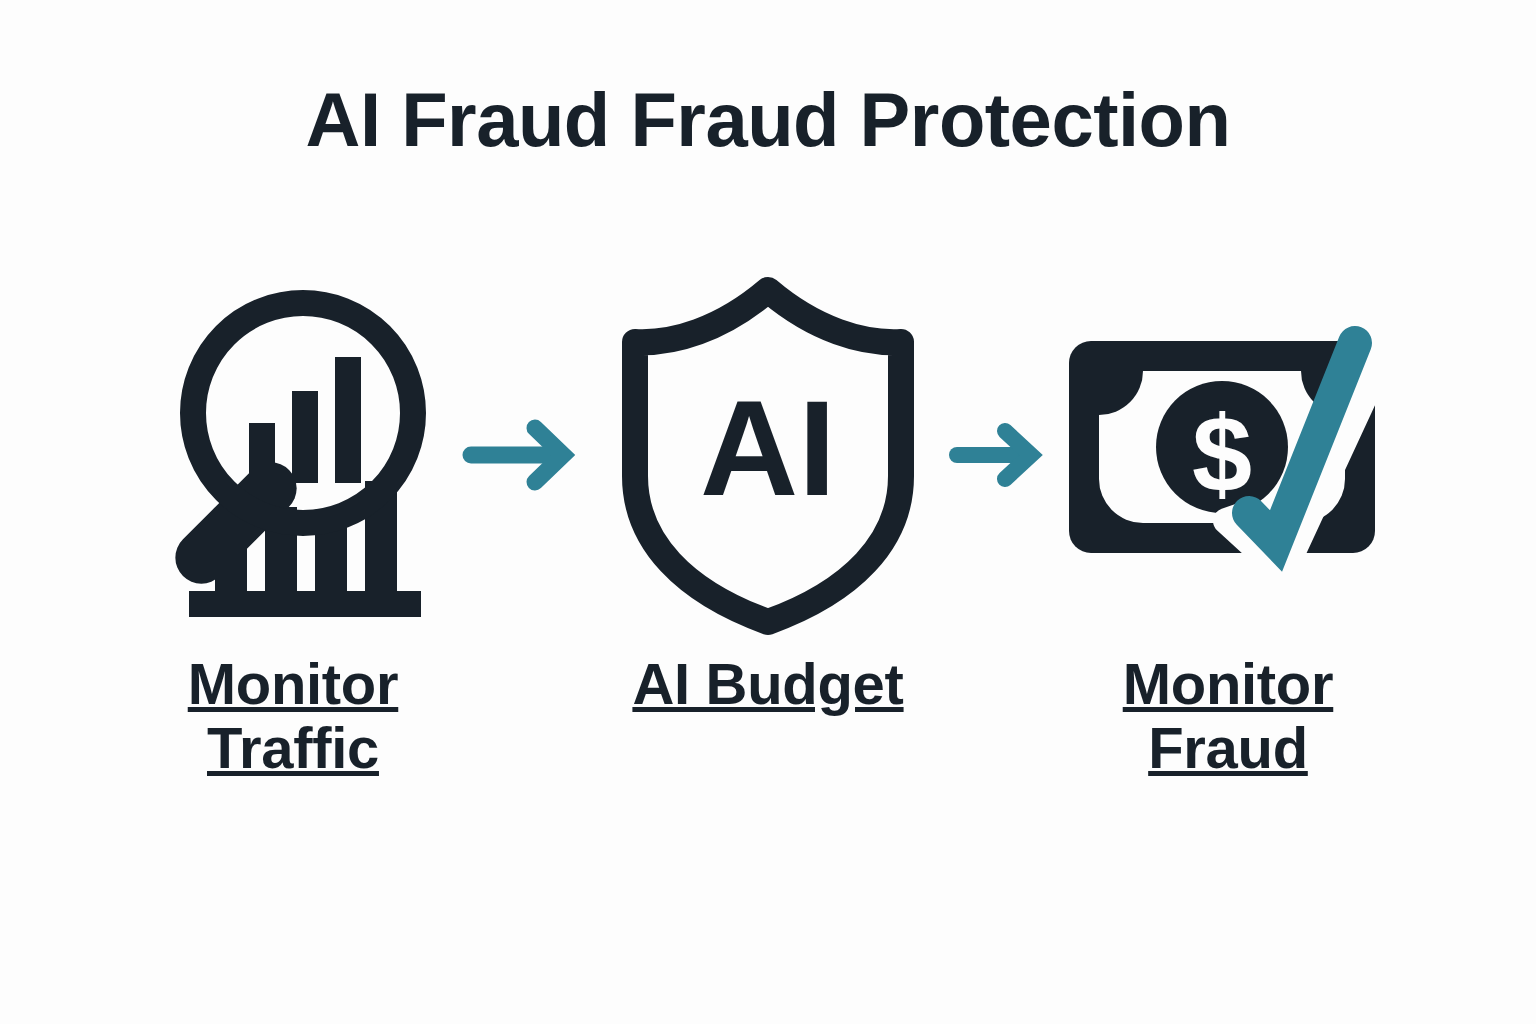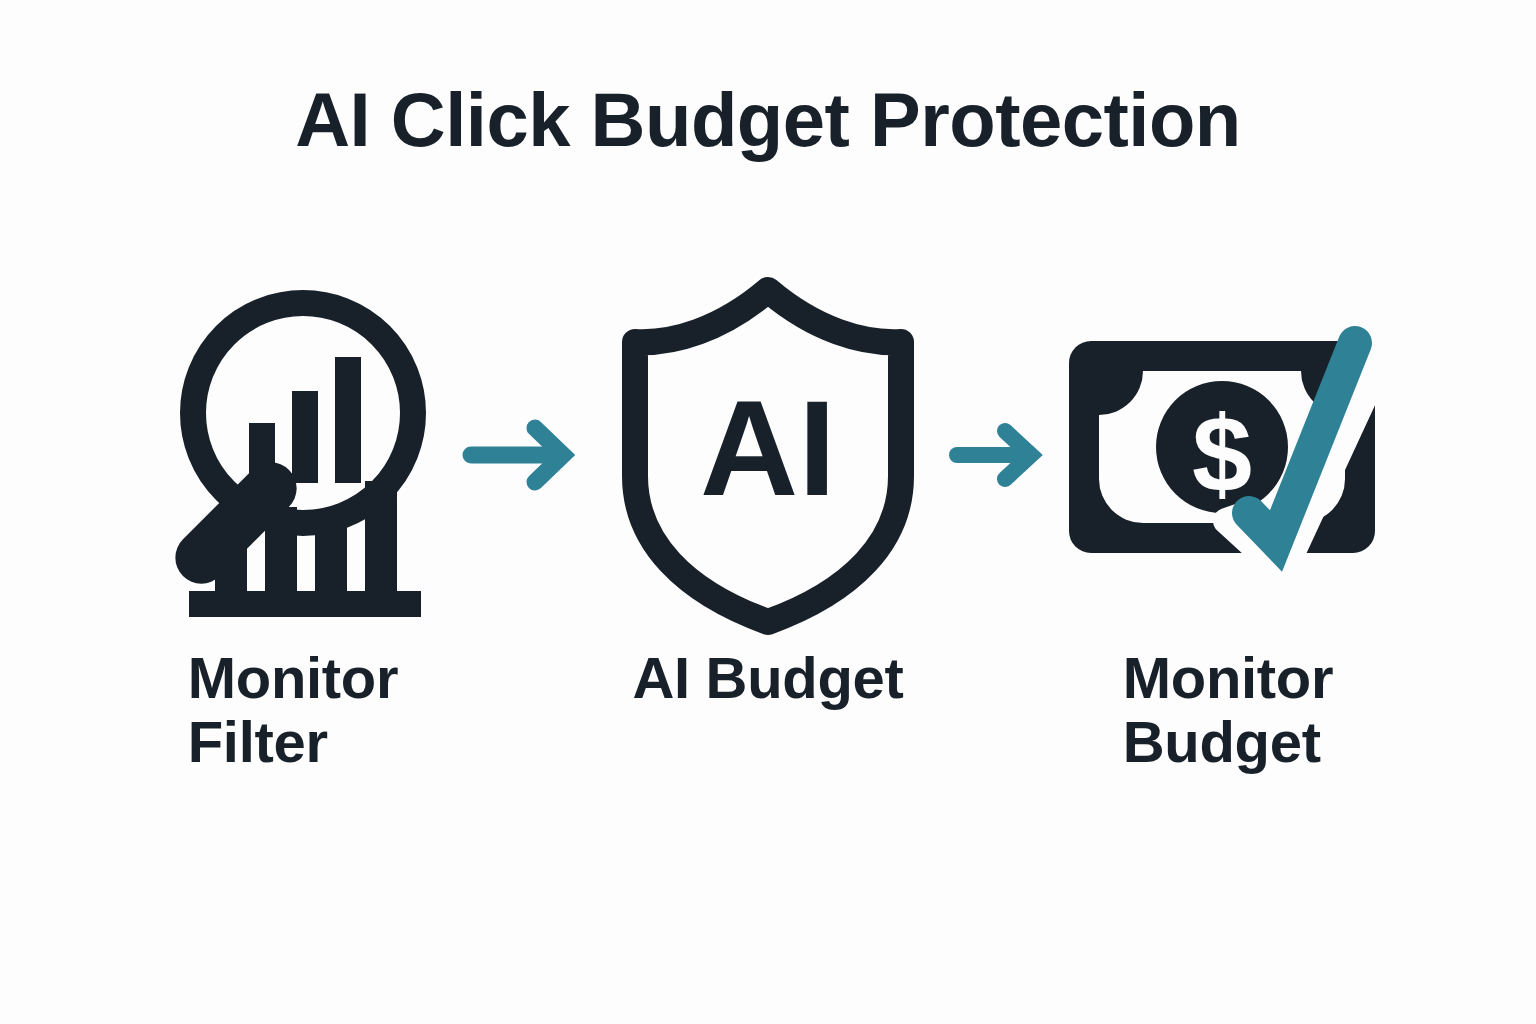--- a/index.html
+++ b/index.html
@@ -51,60 +51,62 @@
     flex-direction:row;
     align-items:flex-start;
     justify-content:center;
   }
 
   .step {
     width:300px;
     display:flex;
     flex-direction:column;
     align-items:center;
+    text-decoration:underline;
   }
 
   .step-1 { width:300px; }
   .step-2 { width:330px; }
   .step-3 { width:330px; }
 
   .icon-box {
     height:370px;
     display:flex;
     align-items:center;
     justify-content:center;
   }
 
   .caption {
     font-size:58px;
     font-weight:bold;
     line-height:1.10;
+    text-align:center;
     color:#18212a;
     letter-spacing:-0.3px;
-    margin-top:6px;
+    margin-top:12px;
   }
 
   
   .arrow-cell {
     height:370px;
     display:flex;
     align-items:center;
     justify-content:center;
   }
   .arrow-1 { width:160px; }
   .arrow-2 { width:130px; }
 
   svg { display:block; overflow:visible; }
 </style>
 </head>
 <body>
 
 <div class="canvas">
 
-  <div class="title">AI Click Budget Protection</div>
+  <div class="title">AI Fraud Fraud Protection</div>
 
   <div class="flow">
 
     <div class="step step-1">
       <div class="icon-box">
         <svg width="280" height="340" viewBox="0 0 280 340" aria-hidden="true">
           <g fill="#18212a">
 
             <rect x="8" y="212" width="150" height="52" rx="26" transform="rotate(-45 83 238)"></rect>
 
@@ -118,21 +120,21 @@
             <circle cx="150" cy="128" r="110" fill="none" stroke="#18212a" stroke-width="26"></circle>
 
             <rect x="96" y="138" width="26" height="60"></rect>
             <rect x="139" y="106" width="26" height="92"></rect>
             <rect x="182" y="72" width="26" height="126"></rect>
           </g>
         </svg>
       </div>
       <div class="caption">
         <span>Monitor</span><br>
-        <span>Filter</span>
+        <span>Traffic</span>
       </div>
     </div>
 
     <div class="arrow-cell arrow-1">
       <svg width="120" height="70" viewBox="0 0 120 70">
         <g fill="none" stroke="#2f8196" stroke-width="17" stroke-linecap="round" stroke-linejoin="miter">
           <line x1="8" y1="35" x2="92" y2="35"></line>
           <polyline points="72,8 100,35 72,62"></polyline>
         </g>
       </svg>
@@ -190,18 +192,18 @@
 
             <circle cx="159" cy="122" r="66" fill="#18212a"></circle>
             <text x="159" y="166" text-anchor="middle" font-family="Liberation Sans, sans-serif" font-size="108" font-weight="bold" fill="#fdfdfd">$</text>
           </g>
 
           <path d="M186 188 L213 216 L292 18" fill="none" stroke="#2f8196" stroke-width="34" stroke-linecap="round" stroke-linejoin="miter"></path>
         </svg>
       </div>
       <div class="caption">
         <span>Monitor</span><br>
-        <span>Budget</span>
+        <span>Fraud</span>
       </div>
     </div>
 
   </div>
 </div>
 
 </body></html>

